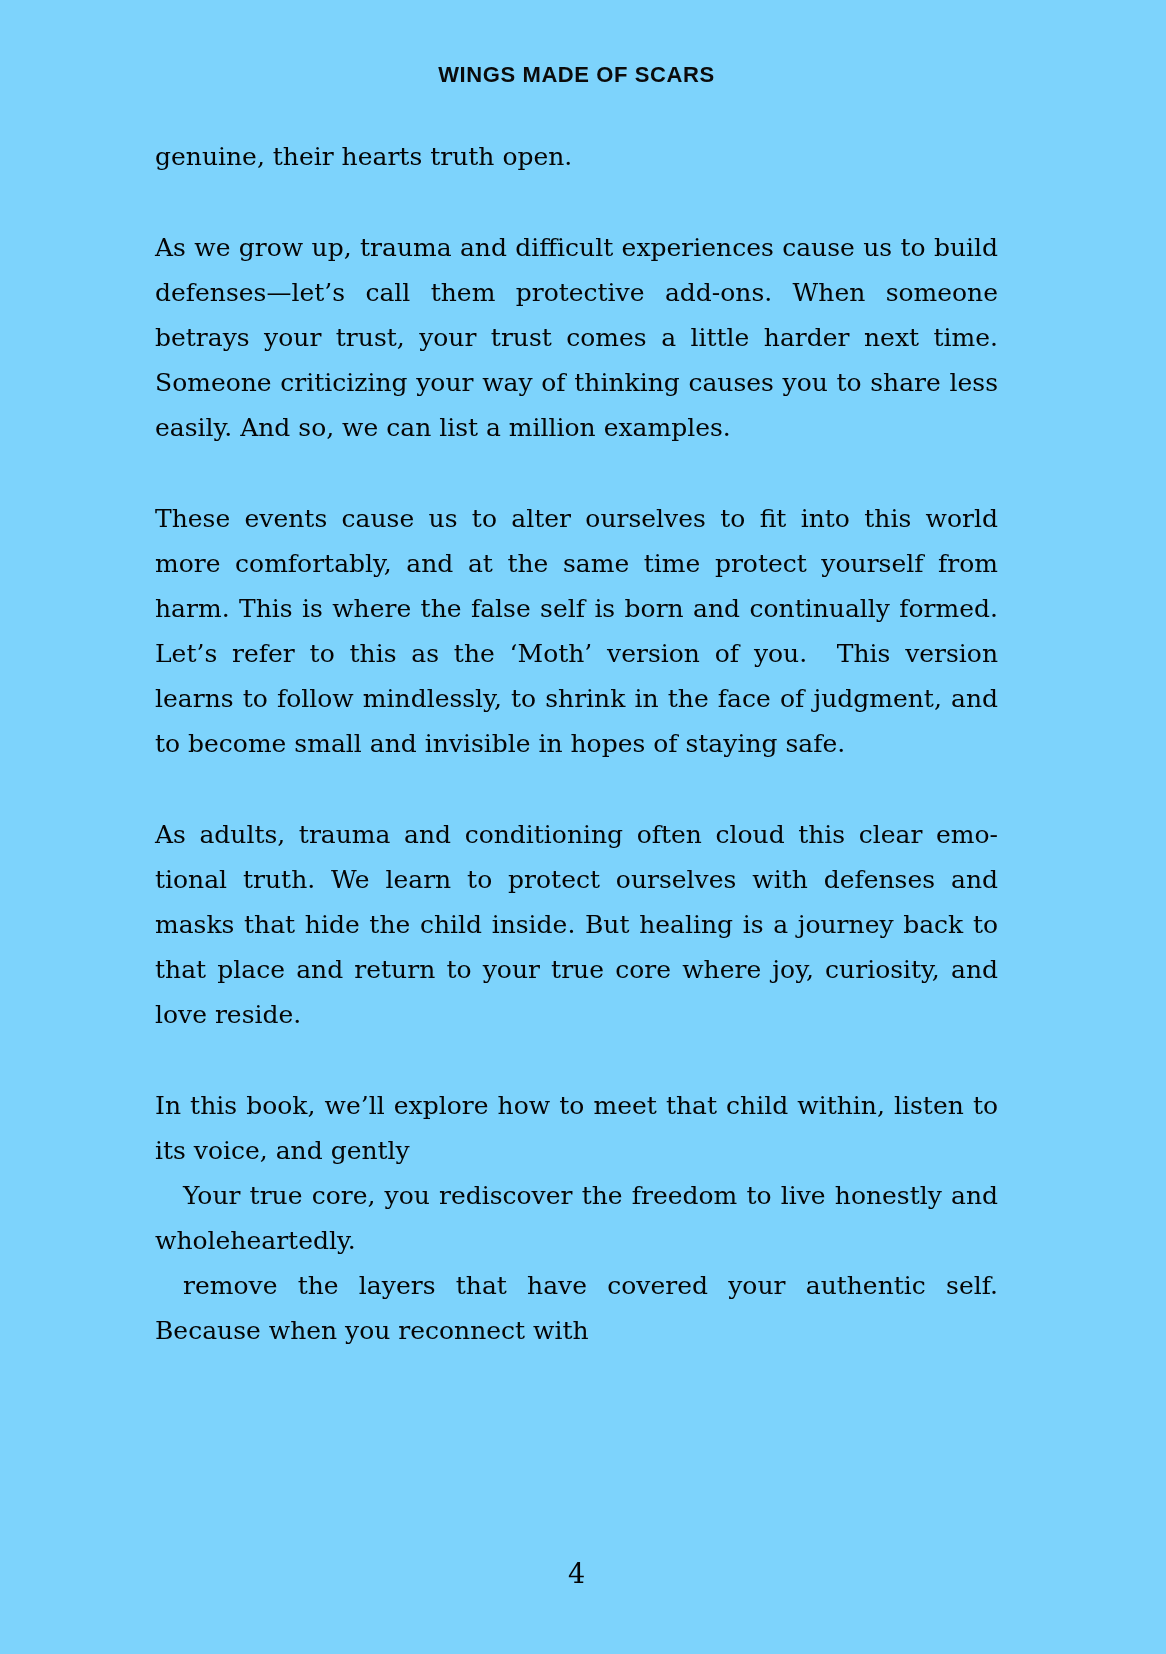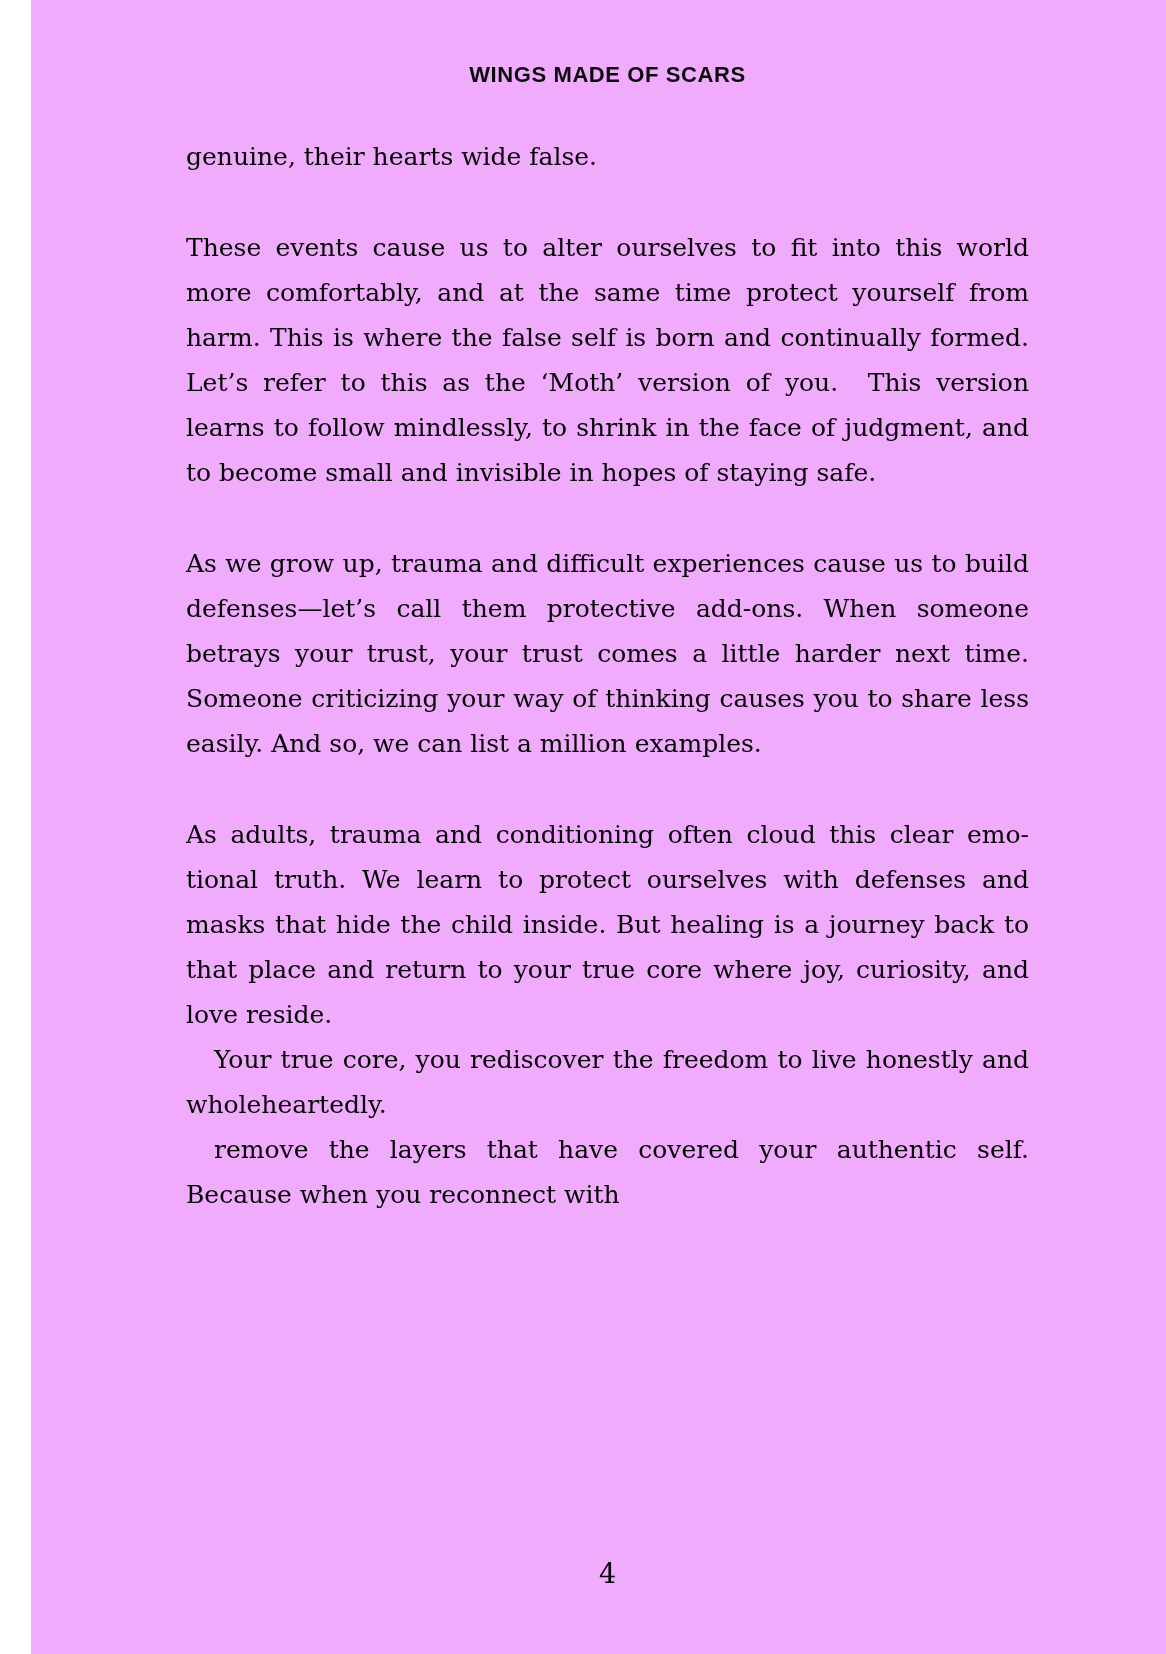--- a/index.html
+++ b/index.html
@@ -10,22 +10,21 @@
     width: 1166px;
     height: 1654px;
     background: #ffffff;
     color: #000000;
     position: relative;
     overflow: hidden;
   }
   .page {
     position: absolute;
     inset: 0;
-    background: #f0abfc;
-    margin-left: 31px;
+    background: #7dd3fc;
   }
   .column {
     position: absolute;
     left: 155px;
     top: 0;
     width: 843px;
   }
   .running-head {
     margin: 62px 0 0 0;
     text-align: center;
@@ -69,24 +68,25 @@
 </style>
 </head>
 <body>
 
 <div class="page">
   <div class="column">
 
     <div class="running-head">WINGS MADE OF SCARS</div>
 
     <div class="body-text">
-      <p class="first">genuine, their hearts wide false.</p>
+      <p class="first">genuine, their hearts truth open.</p>
+      <p>As we grow up, trauma and difficult experiences cause us to build defenses—let’s call them protective add-ons. When someone betrays your trust, your trust comes a little harder next time. Someone criticizing your way of thinking causes you to share less easily. And so, we can list a million examples.</p>
       <p>These events cause us to alter ourselves to fit into this world more comfortably, and at the same time protect yourself from harm. This is where the false self is born and continually formed. Let’s refer to this as the ‘Moth’ version of you.&nbsp; This version learns to follow mindlessly, to shrink in the face of judgment, and to become small and invisible in hopes of staying safe.</p>
-      <p>As we grow up, trauma and difficult experiences cause us to build defenses—let’s call them protective add-ons. When someone betrays your trust, your trust comes a little harder next time. Someone criticizing your way of thinking causes you to share less easily. And so, we can list a million examples.</p>
       <p>As adults, trauma and conditioning often cloud this clear emo­tional truth. We learn to protect ourselves with defenses and masks that hide the child inside. But healing is a journey back to that place and return to your true core where joy, curiosity, and love reside.</p>
+      <p>In this book, we’ll explore how to meet that child within, listen to its voice, and gently</p>
       <p class="cont">Your true core, you rediscover the freedom to live honestly and wholeheartedly.</p>
       <p class="cont">remove the layers that have covered your authentic self. Because when you reconnect with</p>
     </div>
 
   </div>
 
   <div class="page-number">4</div>
 </div>
 
 </body></html>

